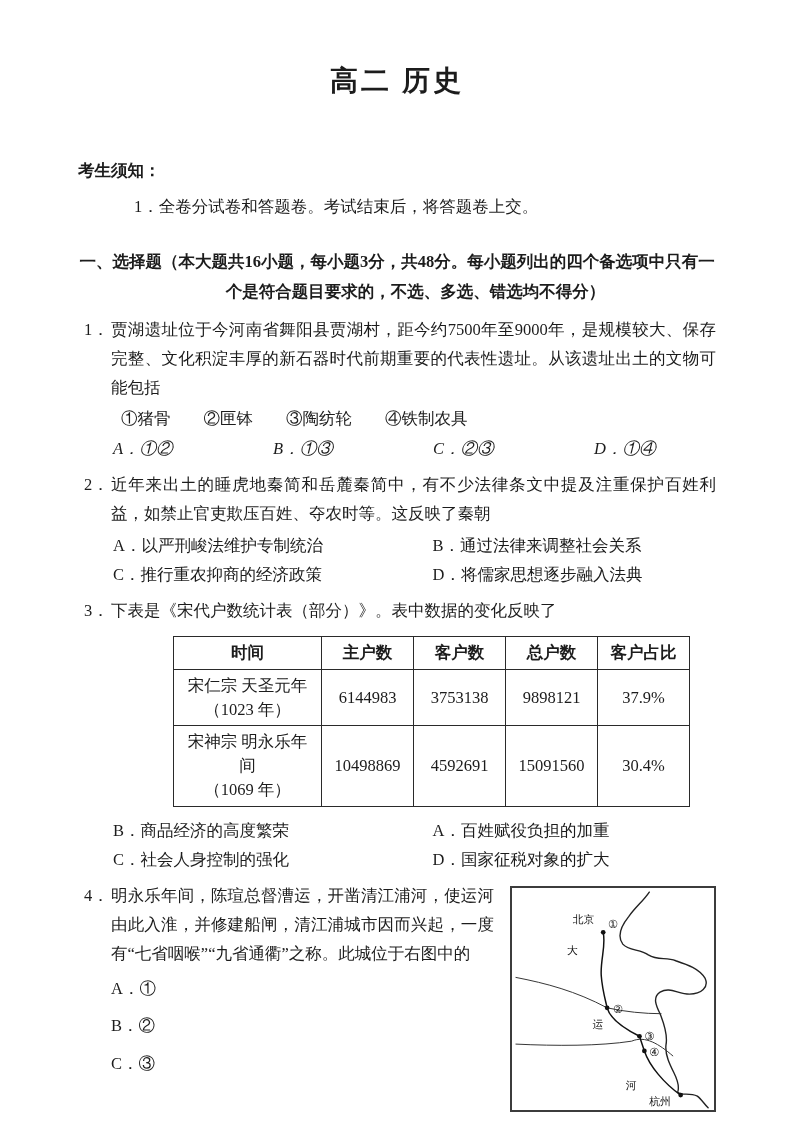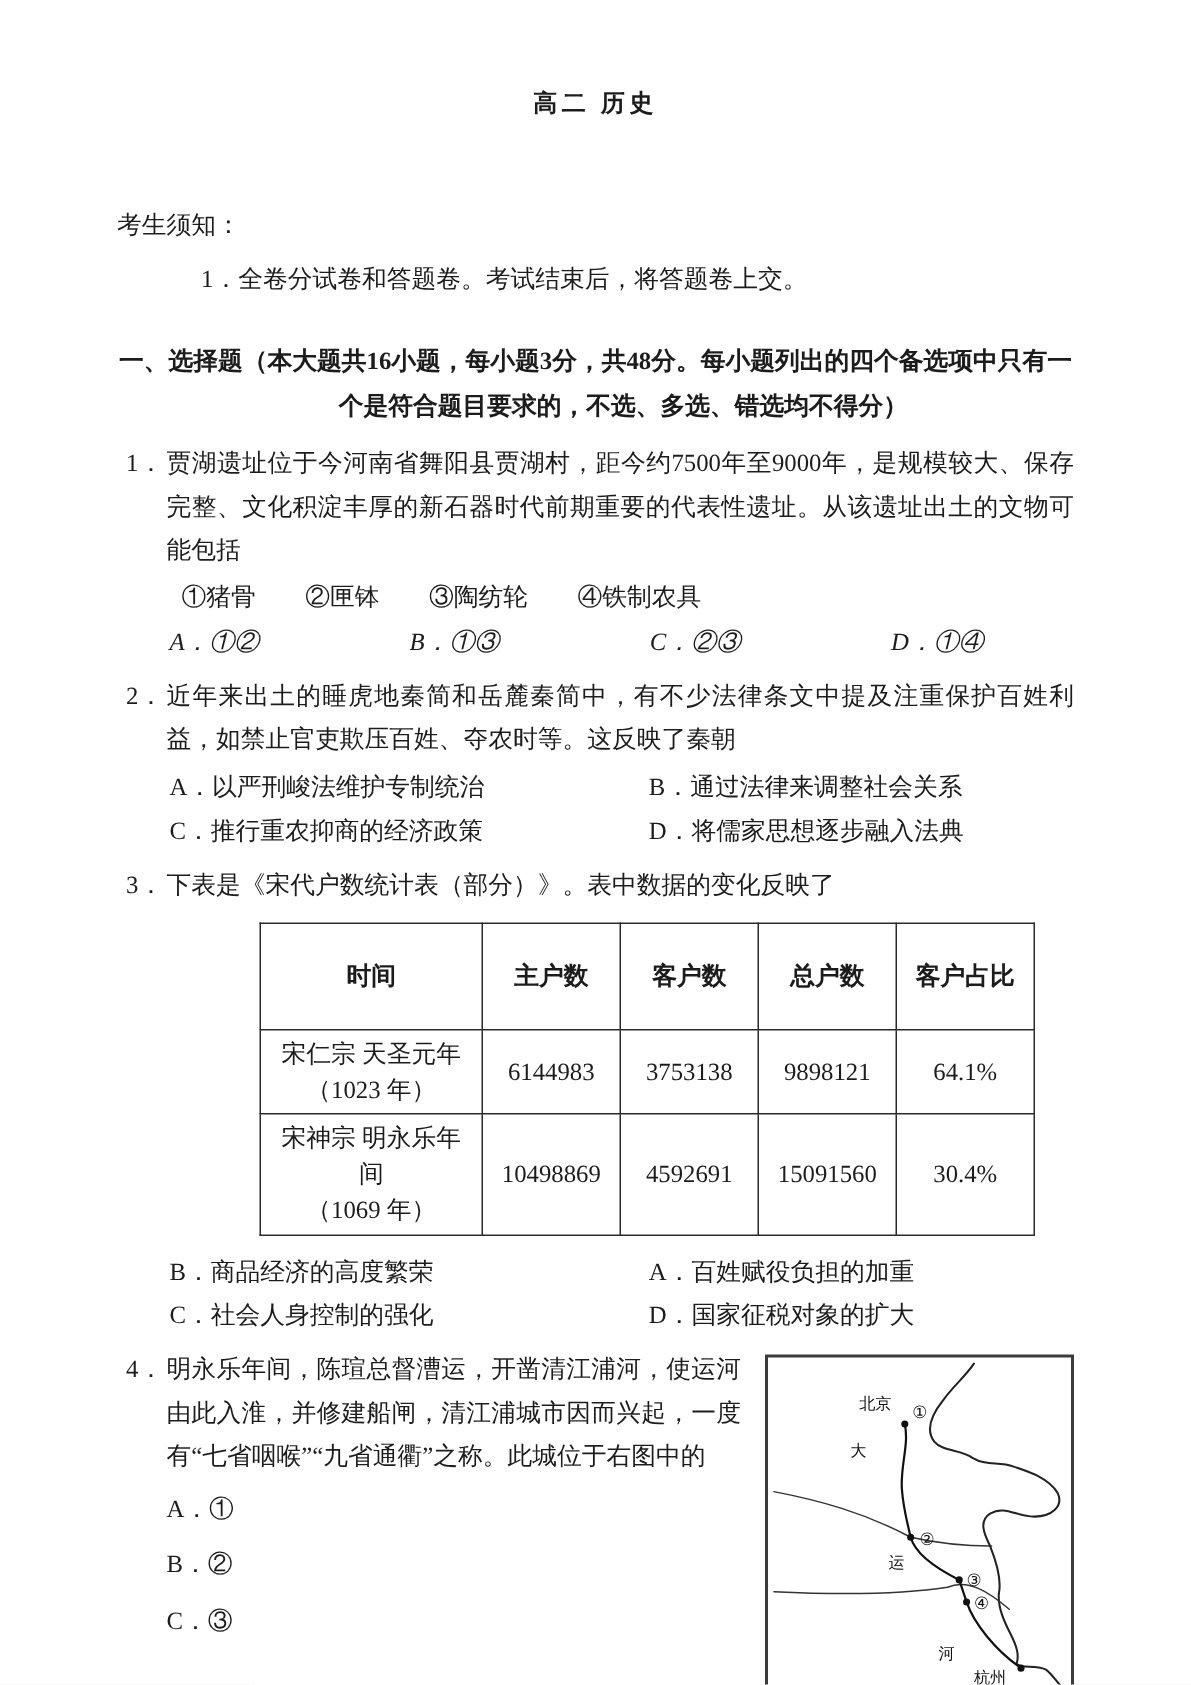--- a/index.html
+++ b/index.html
@@ -5,24 +5,24 @@
   * { margin:0; padding:0; box-sizing:border-box; }
   html,body { background:#e9e9e9; }
   body {
     width:794px; height:1123px; margin:0 auto; overflow:hidden;
     background:#ffffff; color:#1c1c1c;
     font-family:"Liberation Serif","DejaVu Serif",serif;
     font-size:16.5px; line-height:1.75;
   }
   .page { padding:40px 78px 0 78px; }
   .title {
-    text-align:center; font-size:16px; font-weight:700; letter-spacing:3px;
+    text-align:center; font-size:28px; font-weight:700; letter-spacing:3px;
     margin:16px 0 52px 0;
   }
-  .notice-heading { font-weight:400; margin-bottom:4px;margin-top:32px; }
+  .notice-heading { font-weight:700; margin-bottom:4px;margin-top:32px; }
   .notice-item { padding-left:56px; line-height:2.0; }
   .section-heading {
     margin:24px 0 8px 0; font-weight:700;
     padding-left:37px; text-indent:-37px; line-height:1.85;text-align:center;
   }
   .question { margin-bottom:7px; padding-left:6px; }
   .q-row { display:flex; align-items:flex-start; }
   .q-num { width:27px; flex-shrink:0; }
   .q-body { flex:1; min-width:0; }
   .q-stem { text-align:justify; }
@@ -33,21 +33,21 @@
   }
   .q-options-grid {
     display:grid; grid-template-columns:53% 47%; margin-top:3px; padding-left:2px;
   }
   .stat-table {
     border-collapse:collapse; margin:10px 0 10px 62px; text-align:center;
   }
   .stat-table th, .stat-table td {
     border:1.6px solid #2a2a2a; padding:4px 10px; line-height:1.45;
   }
-  .stat-table th { font-weight:700; padding:23px 10px; }
+  .stat-table th { font-weight:700; padding:4px 10px; }
   .stat-table .era-cell { width:148px; }
   .stat-table td.num { min-width:92px; }
   .cell-line { display:block; }
   .q4-flex { display:flex; align-items:flex-start; }
   .q4-left { flex:1; min-width:0; padding-right:16px; }
   .q4-option { line-height:2.15; margin-top:2px; }
   .map-box {
     width:206px; height:226px; border:2px solid #3c3c3c; flex-shrink:0;
     margin-top:4px; background:#fff;
   }
@@ -122,21 +122,21 @@
           </thead>
           <tbody>
             <tr>
               <td class="era-cell">
                 <span class="cell-line">宋仁宗 天圣元年</span>
                 <span class="cell-line">（1023 年）</span>
               </td>
               <td class="num">6144983</td>
               <td class="num">3753138</td>
               <td class="num">9898121</td>
-              <td class="num">64.1%</td>
+              <td class="num">37.9%</td>
             </tr>
             <tr>
               <td class="era-cell">
                 <span class="cell-line">宋神宗 明永乐年间</span>
                 <span class="cell-line">（1069 年）</span>
               </td>
               <td class="num">10498869</td>
               <td class="num">4592691</td>
               <td class="num">15091560</td>
               <td class="num">30.4%</td>

